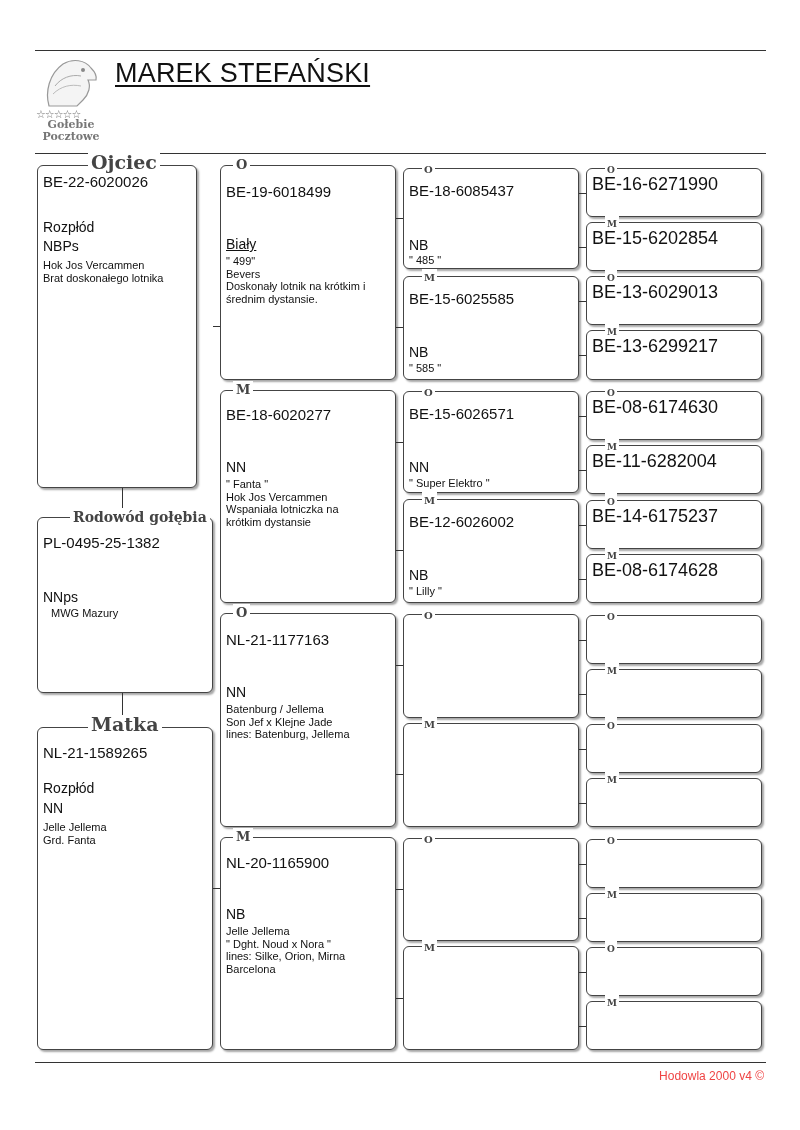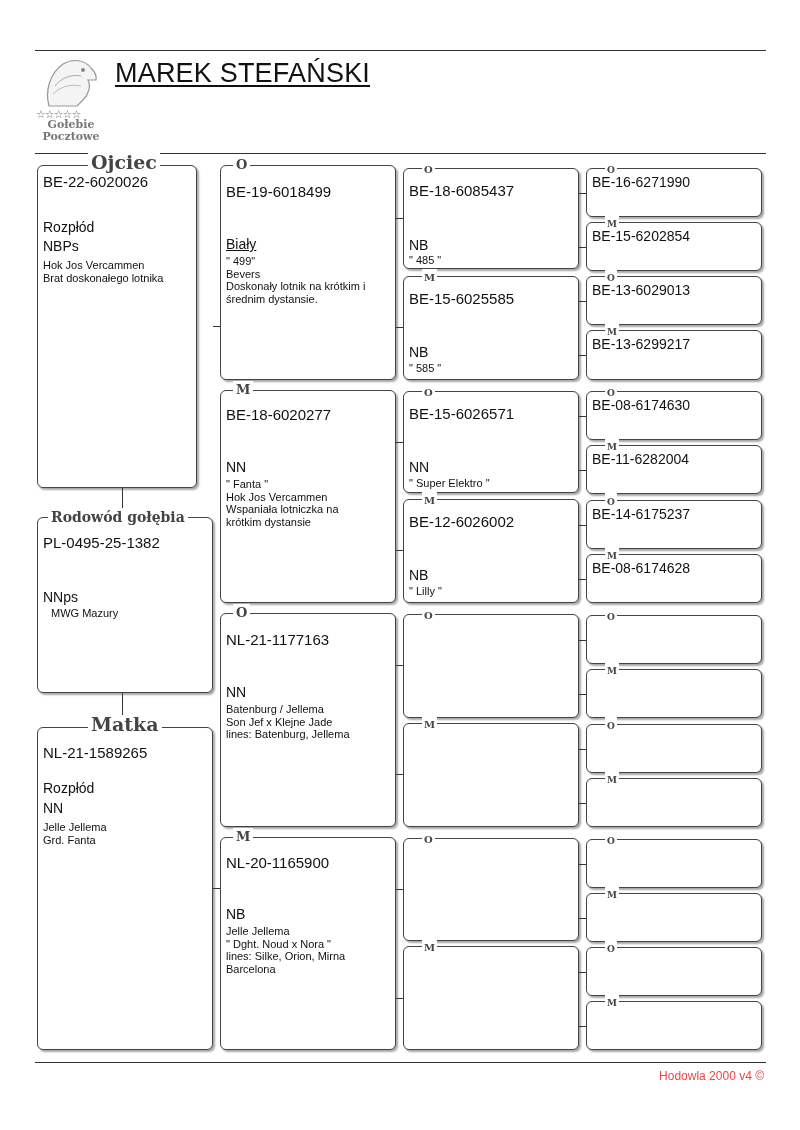--- a/index.html
+++ b/index.html
@@ -19,21 +19,21 @@
          background: #fff; box-shadow: 2px 2px 2px rgba(0,0,0,0.35); }
   .legend { position: absolute; top: -11px; background: #fff; padding: 0 3px;
             font-family: "DejaVu Serif", serif; font-weight: bold; color: #444; line-height: 18px; }
   .legend.big { font-size: 19px; top: -13px; }
   .legend.mid { font-size: 14px; top: -10px; }
   .legend.l2 { font-size: 13px; top: -10px; left: 12px; }
   .legend.l3 { font-size: 10px; top: -8px; left: 18px; padding: 0 2px; }
   .legend.l4 { font-size: 9px; top: -8px; left: 18px; padding: 0 2px; }
 
   .ring { position: absolute; left: 5px; font-size: 15px; color: #111; white-space: nowrap; }
-  .ring.small { font-size: 14px; }
+  .ring.small { font-size: 18px; }
   .line { position: absolute; left: 5px; font-size: 14px; white-space: nowrap; }
   .note { position: absolute; left: 5px; right: 6px; font-size: 11px; line-height: 12.5px; }
   .note div { white-space: pre-wrap; }
 
   .hline { position: absolute; height: 0; border-top: 1.5px solid #333; }
   .vline { position: absolute; width: 0; border-left: 1.5px solid #333; }
 
   .footer { position: absolute; right: 36px; top: 1069px; font-size: 12px; color: #ef4444; }
 </style>
 </head>
@@ -66,21 +66,21 @@
   <div class="line" style="top:72px;">NBPs</div>
   <div class="note" style="top:93px;">
     <div>Hok Jos Vercammen</div>
     <div>Brat doskonałego lotnika</div>
   </div>
 </div>
 
 <div class="vline" style="left:122px; top:488px; height:29px;"></div>
 
 <div class="box" style="left:37px; top:517px; width:176px; height:176px;">
-  <span class="legend mid" style="left:10px;">Rodowód gołębia</span>
+  <span class="legend mid" style="left:32px;">Rodowód gołębia</span>
   <div class="ring" style="top:16px;">PL-0495-25-1382</div>
   <div class="line" style="top:71px;">NNps</div>
   <div class="note" style="top:89px;margin-left:8px;">
     <div>MWG Mazury</div>
   </div>
 </div>
 
 <div class="vline" style="left:122px; top:693px; height:34px;"></div>
 
 <div class="box" style="left:37px; top:727px; width:176px; height:323px;">

